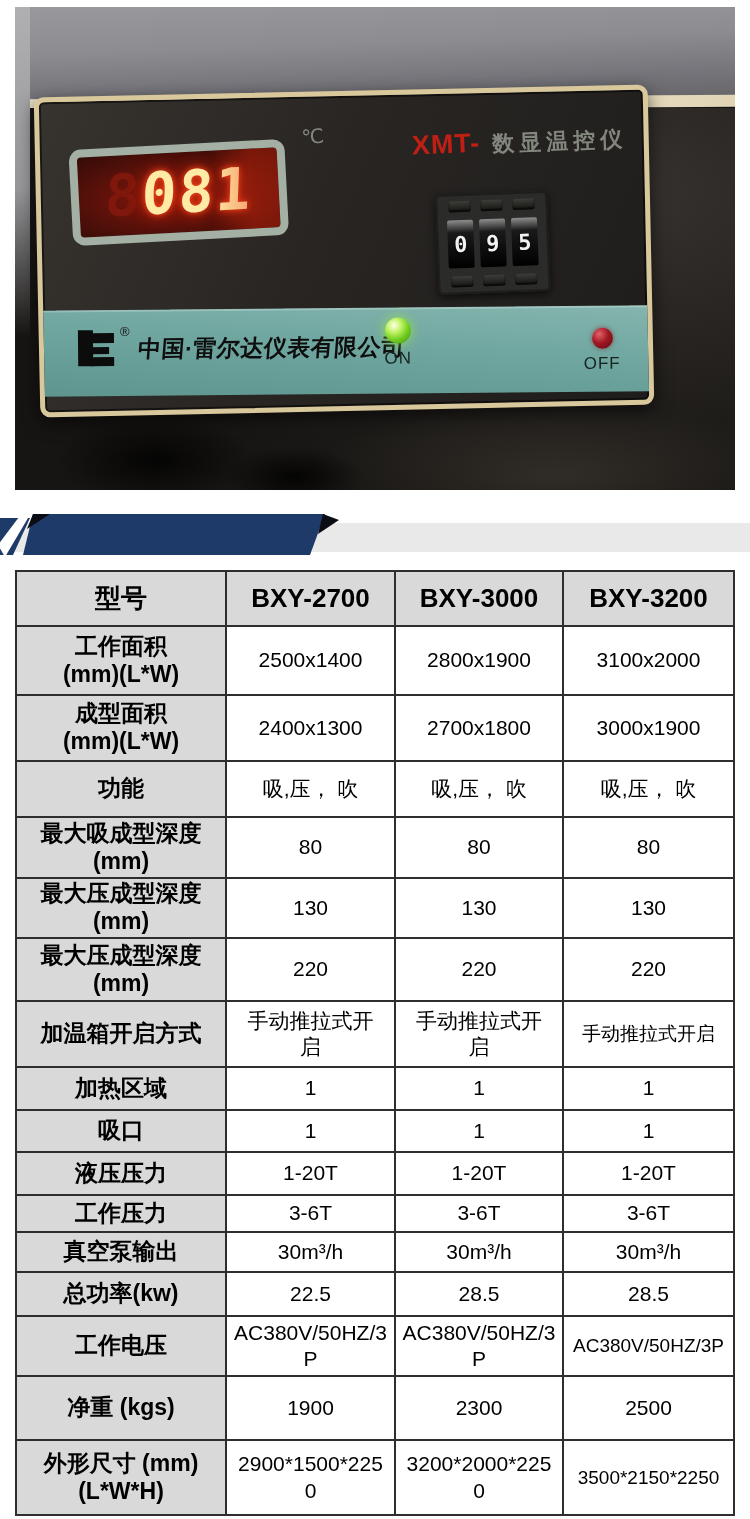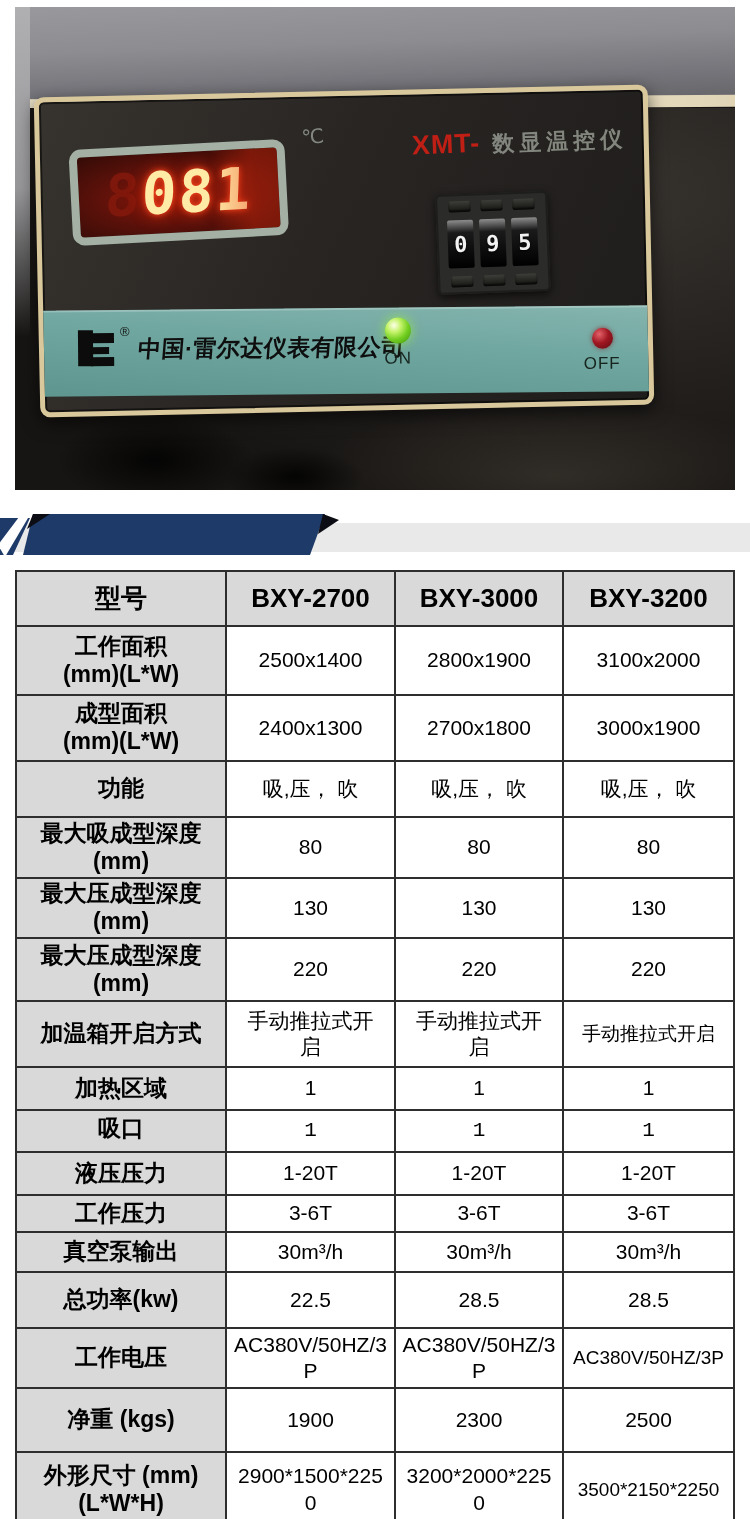--- a/index.html
+++ b/index.html
@@ -245,21 +245,21 @@
         <td>手动推拉式开
 启</td>
         <td class="fit">手动推拉式开启</td>
       </tr>
       <tr style="height: 43px;">
         <td class="label">加热区域</td>
         <td>1</td>
         <td>1</td>
         <td>1</td>
       </tr>
-      <tr style="height: 42px; font-family: Liberation Mono, monospace;">
+      <tr style="height: 42px;">
         <td class="label">吸口</td>
         <td>1</td>
         <td>1</td>
         <td>1</td>
       </tr>
       <tr style="height: 43px; border-radius: 19px;">
         <td class="label">液压压力</td>
         <td>1-20T</td>
         <td>1-20T</td>
         <td>1-20T</td>
@@ -269,21 +269,21 @@
         <td>3-6T</td>
         <td>3-6T</td>
         <td>3-6T</td>
       </tr>
       <tr style="height: 40px;">
         <td class="label">真空泵输出</td>
         <td>30m³/h</td>
         <td>30m³/h</td>
         <td>30m³/h</td>
       </tr>
-      <tr style="height: 56px;">
+      <tr style="height: 44px;">
         <td class="label">总功率(kw)</td>
         <td>22.5</td>
         <td>28.5</td>
         <td>28.5</td>
       </tr>
       <tr style="height: 60px;">
         <td class="label">工作电压</td>
         <td>AC380V/50HZ/3P</td>
         <td>AC380V/50HZ/3P</td>
         <td class="fit">AC380V/50HZ/3P</td>

